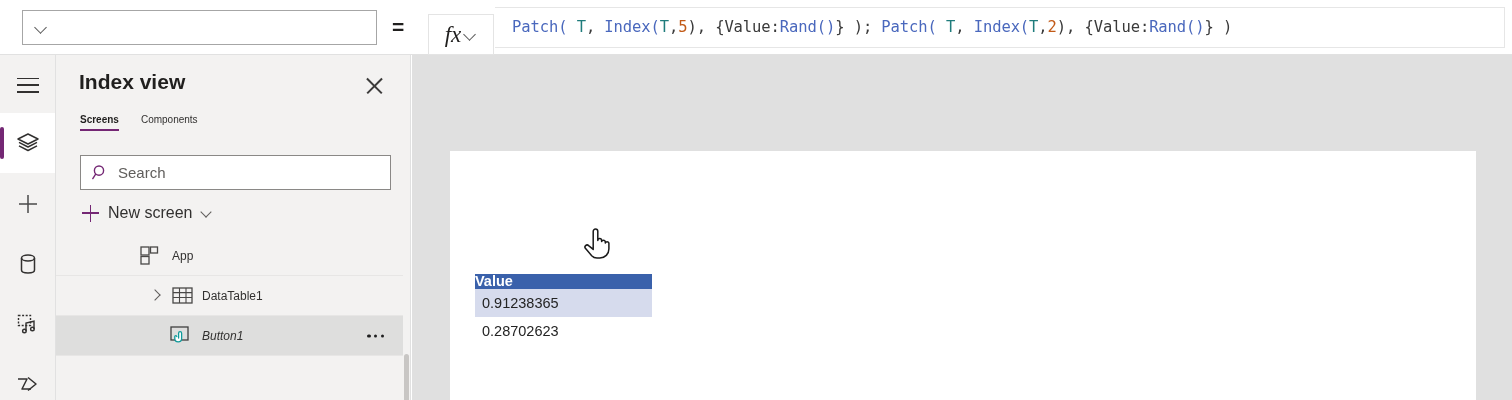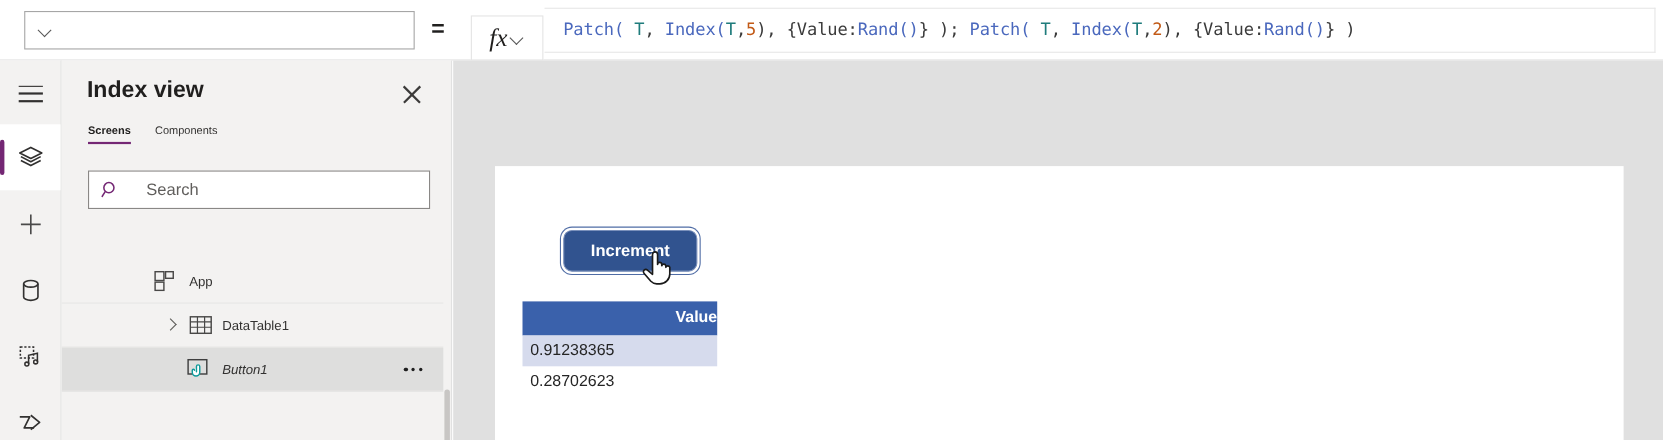--- a/index.html
+++ b/index.html
@@ -231,21 +231,21 @@
     position: absolute;
     left: 24px; top: 100px;
     width: 311px;
     height: 35px;
     border: 1px solid #8a8886;
     background: #ffffff;
     box-sizing: border-box;
     display: flex;
     align-items: center;
     padding-left: 11px;
-    gap: 24px;
+    gap: 9px;
   }
   .search-ph {
     font-size: 15px;
     color: #605e5c;
     line-height: 1;
   }
   .new-screen {
     position: absolute;
     left: 26px; top: 146px;
     display: flex;
@@ -382,25 +382,25 @@
     width: 26px; height: 34px;
     pointer-events: none;
   }
 
   .dtable {
     position: absolute;
     left: 25px; top: 123px;
     width: 177px;
   }
   .dt-head {
-    height: 31px;
+    height: 15px;
     background: #3a61ab;
     display: flex;
     align-items: center;
-    justify-content: flex-end;
+    justify-content: flex-start;
   }
   .dt-head .label {
     font-size: 14.5px;
     font-weight: 700;
     color: #ffffff;
     line-height: 1;
   }
   .dt-row {
     height: 28px;
     display: flex;
@@ -501,20 +501,25 @@
     </div>
 
     <div class="search-box">
       <svg width="17" height="17" viewBox="0 0 17 17">
         <circle cx="7" cy="6.6" r="4.6" fill="none" stroke="#742774" stroke-width="1.4"></circle>
         <path d="M3.5 10.4 L0.8 14.6" stroke="#742774" stroke-width="1.4" stroke-linecap="round"></path>
       </svg>
       <span class="search-ph">Search</span>
     </div>
 
+    <div class="new-screen">
+      <span class="plus-ico"></span>
+      <span class="label">New screen</span>
+      <span class="chev"></span>
+    </div>
 
     <div class="tree">
 
       <div class="tree-row">
         <svg width="19" height="19" viewBox="0 0 19 19" style="position:absolute;left:84px;top:10px;">
           <rect x="1" y="1" width="8" height="8" fill="none" stroke="#494847" stroke-width="1.3"></rect>
           <rect x="10.5" y="1" width="7" height="6" fill="none" stroke="#494847" stroke-width="1.3"></rect>
           <rect x="1" y="10.5" width="8" height="7.5" fill="none" stroke="#494847" stroke-width="1.3"></rect>
         </svg>
         <span class="row-label" style="margin-left:116px;">App</span>
@@ -547,23 +552,20 @@
 
     <div class="panel-scroll">
       <i></i>
     </div>
 
   </div>
 
   <div class="stage">
     <div class="canvas">
 
-      <div class="inc-btn">
-        <span class="label">Increment</span>
-      </div>
 
       <svg class="hand-cursor" viewBox="0 0 26 34">
         <path d="M9.2 15.5 V5.3 a2.3 2.3 0 0 1 4.6 0 V14.4
                  a1.9 1.9 0 0 1 3.8 0 V15.6
                  a1.9 1.9 0 0 1 3.7 0 V17
                  a1.9 1.9 0 0 1 3.6 0 V23
                  a9 9 0 0 1 -9 9 H13
                  a7.4 7.4 0 0 1 -5.3 -2.3 L1.6 22.6
                  a2.1 2.1 0 0 1 3 -3 L9.2 23.4 Z" fill="#ffffff" stroke="#1a1a1a" stroke-width="1.5" stroke-linejoin="round"></path>
       </svg>

